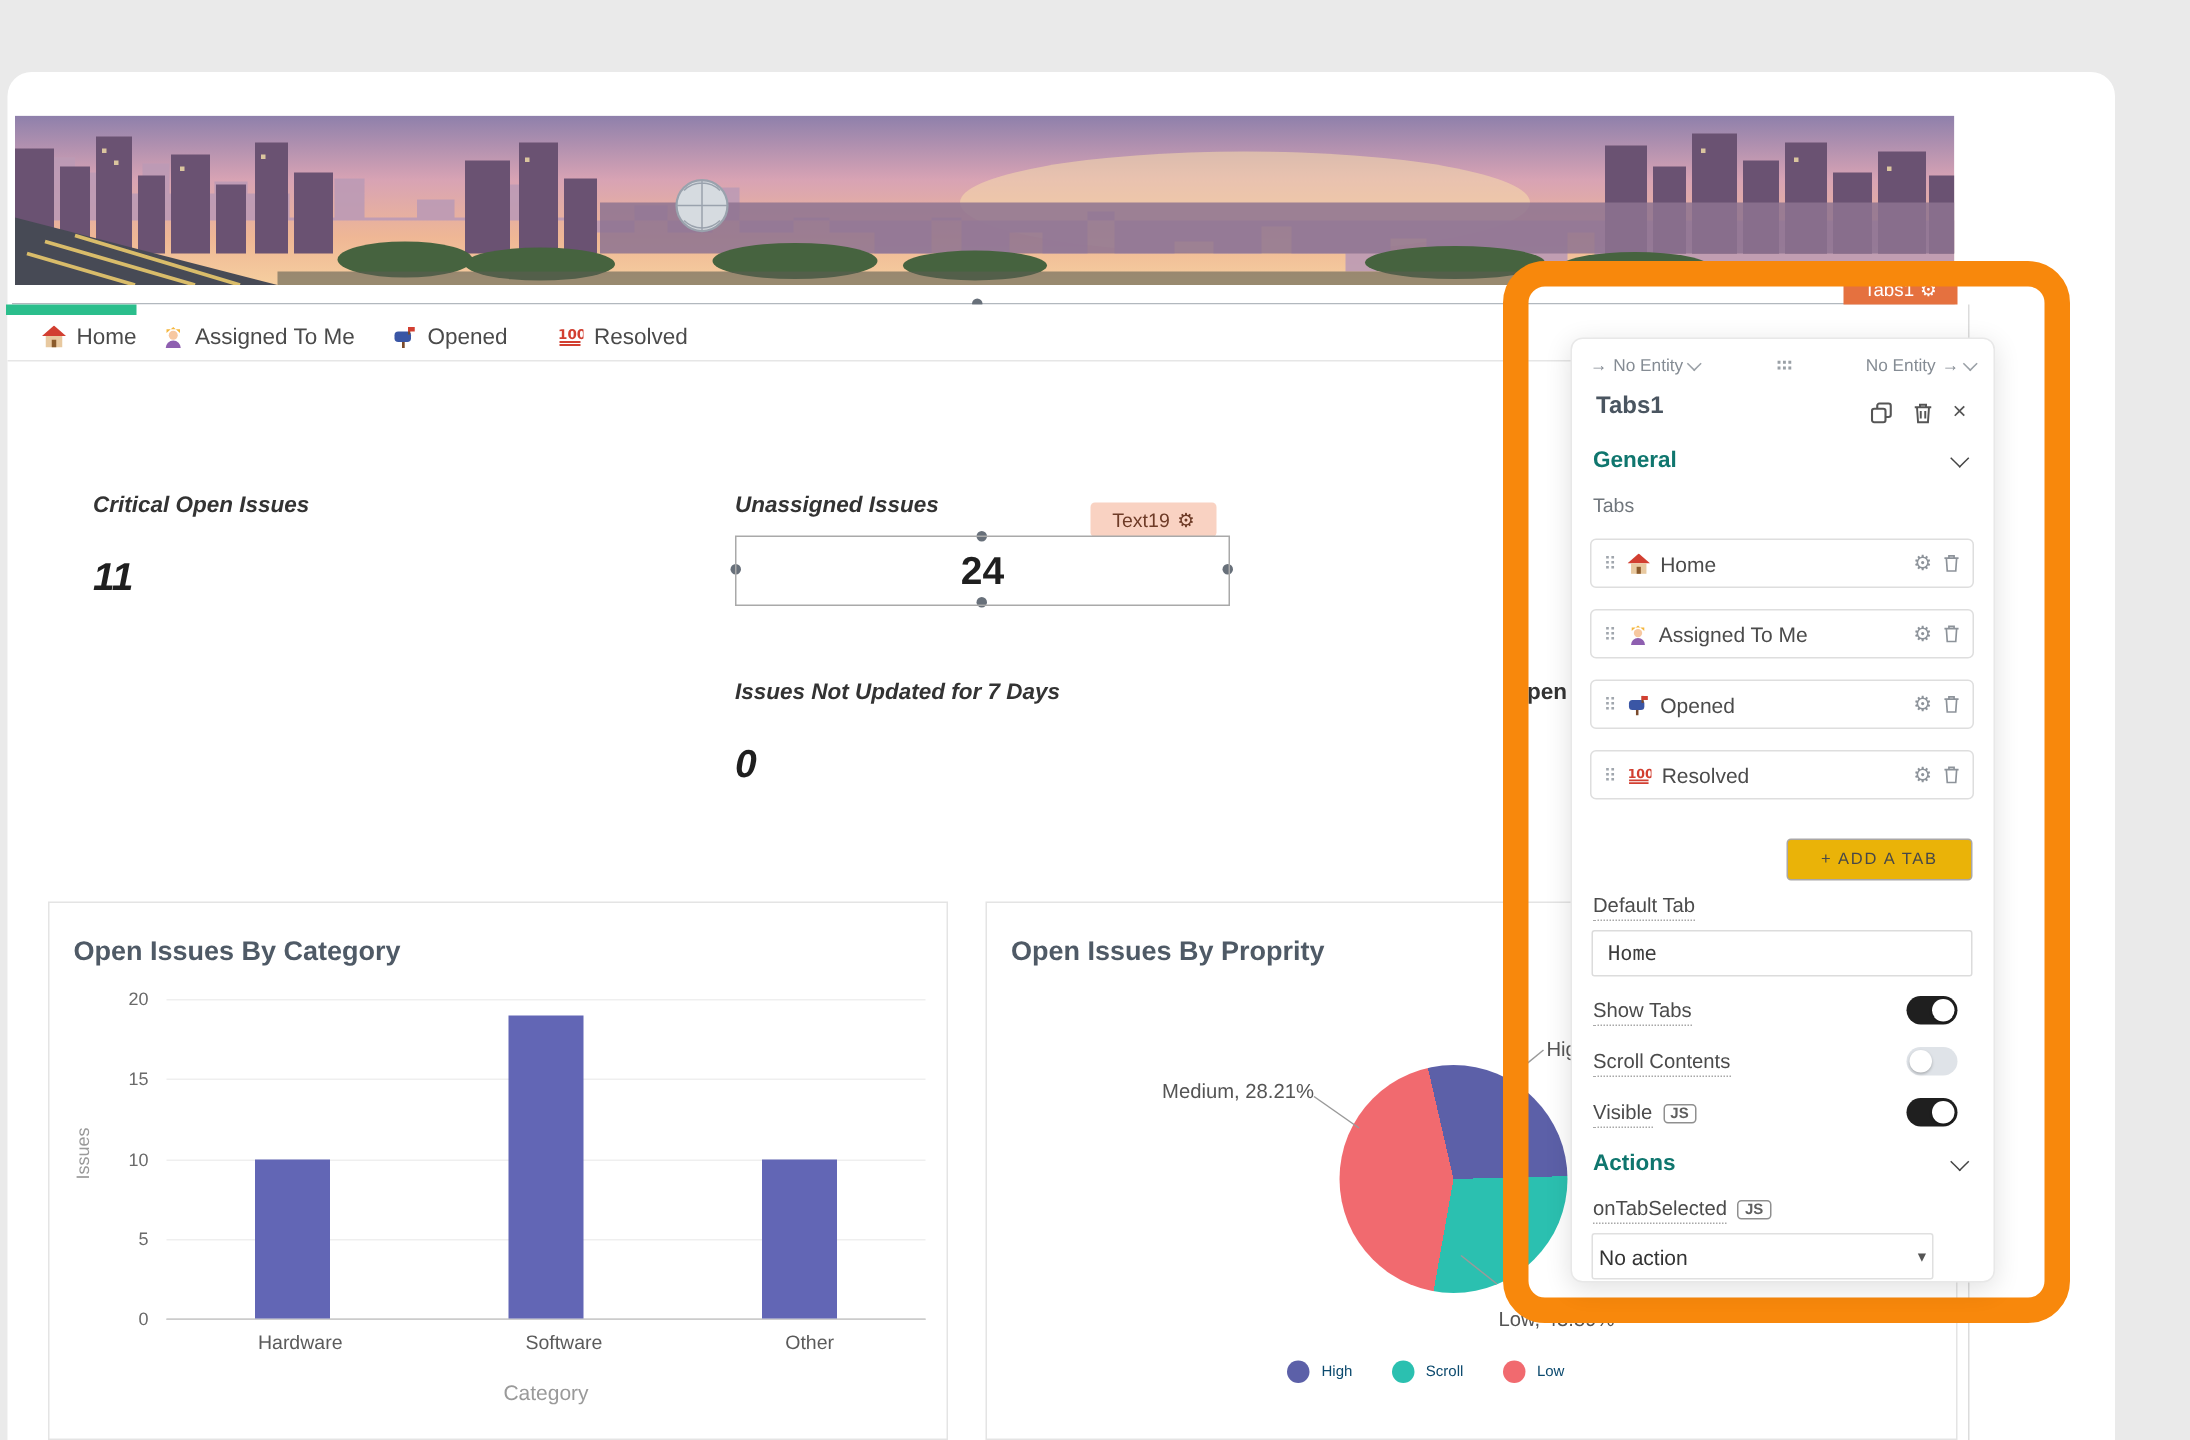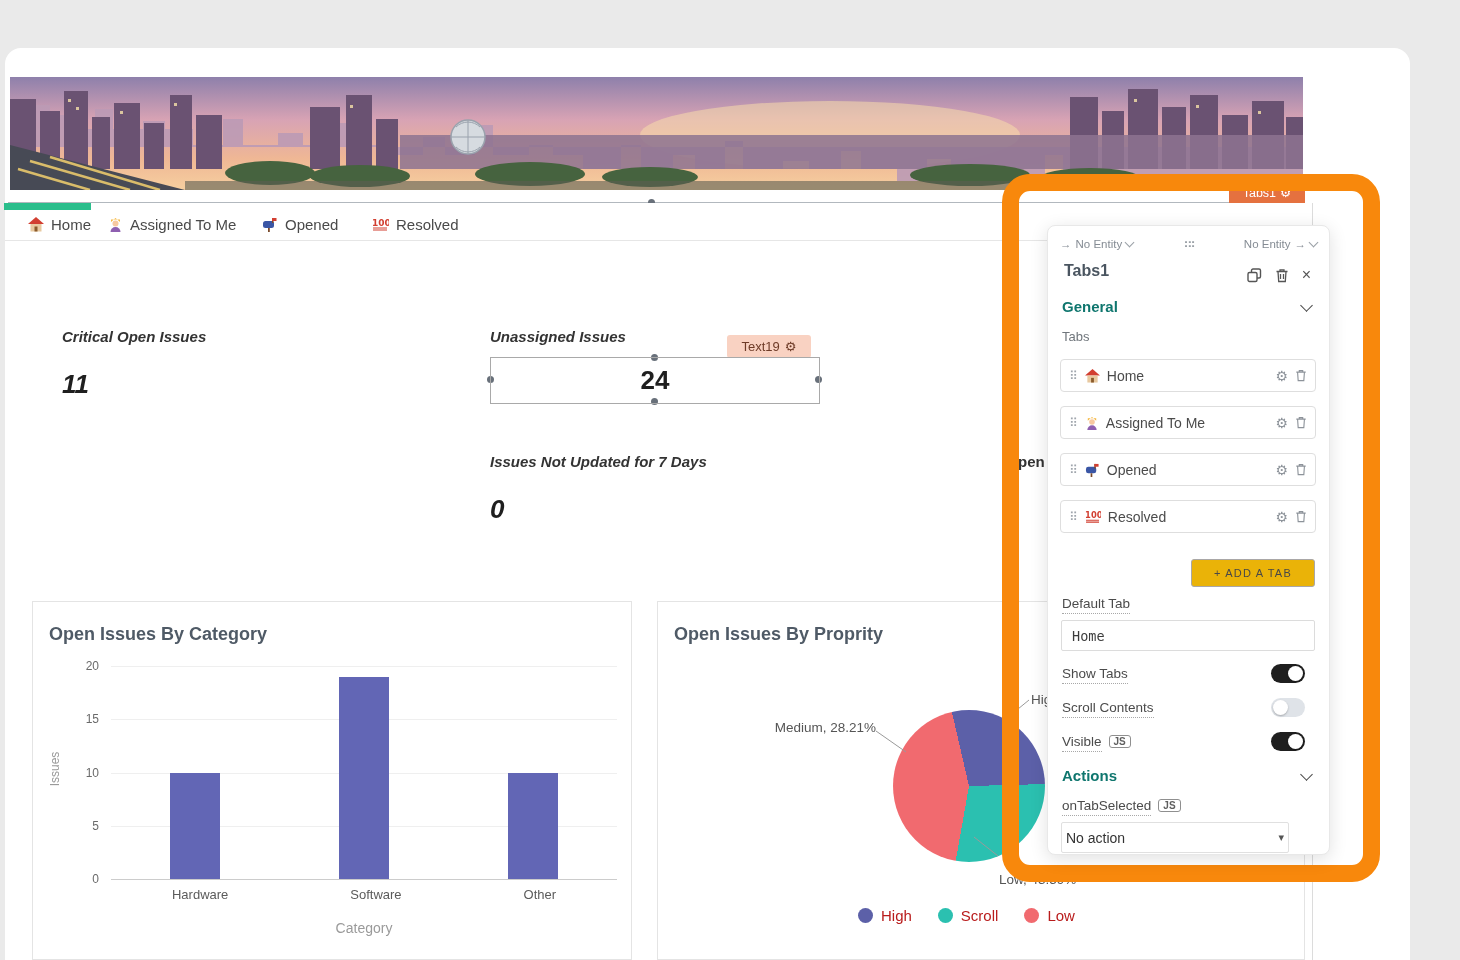--- a/index.html
+++ b/index.html
@@ -44,21 +44,21 @@
   #bar-cats{position:absolute;left:78px;top:285px;width:506px;display:flex;justify-content:space-around;font-size:13px;color:#5b5b5b;}
   .ylabel{position:absolute;left:-28px;top:160px;transform:rotate(-90deg);font-size:12px;color:#9a9a9a;width:100px;text-align:center;}
   .xlabel{position:absolute;left:78px;top:318px;width:506px;text-align:center;font-size:14px;color:#9a9a9a;}
 
   
   #pie-card{left:657px;top:601px;width:646px;height:357px;}
   #pie-circle{position:absolute;left:235px;top:108px;width:152px;height:152px;border-radius:50%;}
   .pie-label{position:absolute;font-size:13.5px;color:#555;white-space:nowrap;}
   .leader{position:absolute;overflow:visible;}
   #pie-legend{position:absolute;left:200px;top:305px;display:flex;gap:26px;align-items:center;}
-  .leg-item{display:flex;align-items:center;gap:8px;font-size:15px;color:#b91c1c;}
+  .leg-item{display:flex;align-items:center;gap:8px;font-size:10px;color:#0c4a6e;}
   .leg-dot{width:15px;height:15px;border-radius:50%;}
 
   
   .vguide{position:absolute;left:1312px;top:203px;width:1px;height:757px;background:#dcdcdc;}
 
   
   .tabs1-badge{position:absolute;left:1229px;top:182px;width:76px;height:21px;display:flex;align-items:center;justify-content:center;gap:4px;color:#fff;font-size:12.5px;border-radius:2px 2px 0 0;z-index:2;}
 
   
   .orange-rect{position:absolute;left:1002px;top:174px;width:378px;height:708px;border:17px solid #f8880c;border-radius:28px;box-sizing:border-box;z-index:5;pointer-events:none;}

